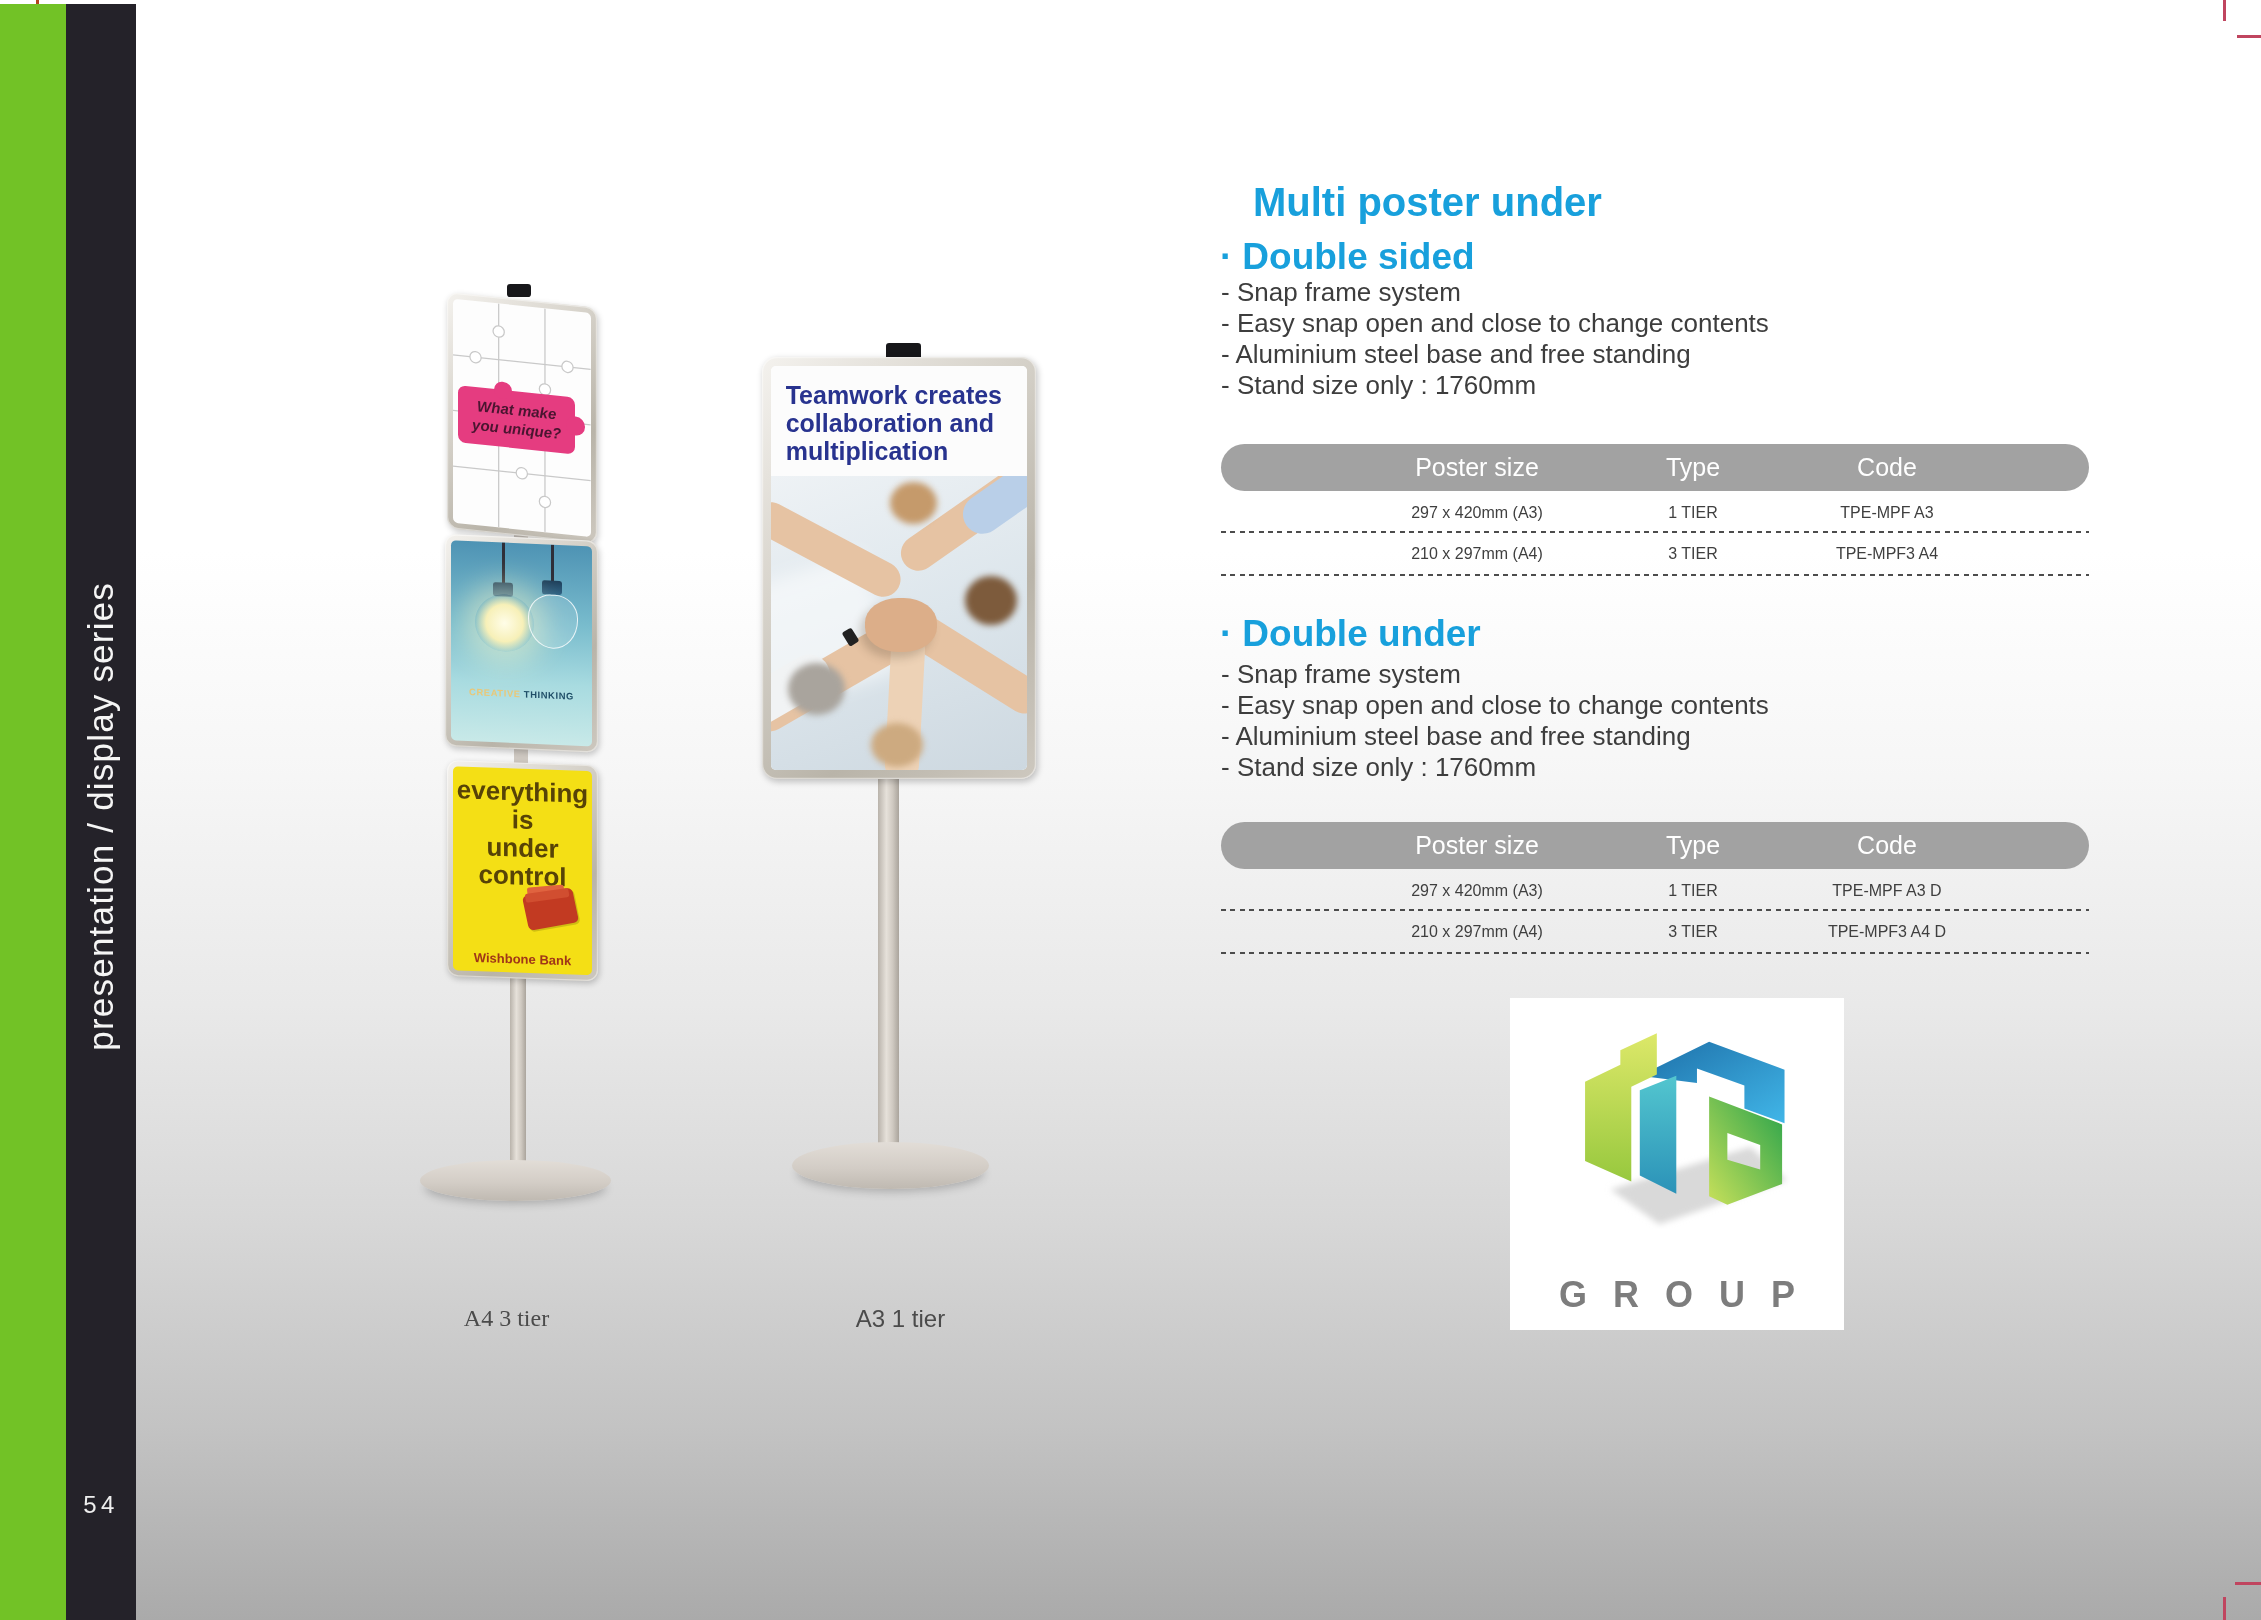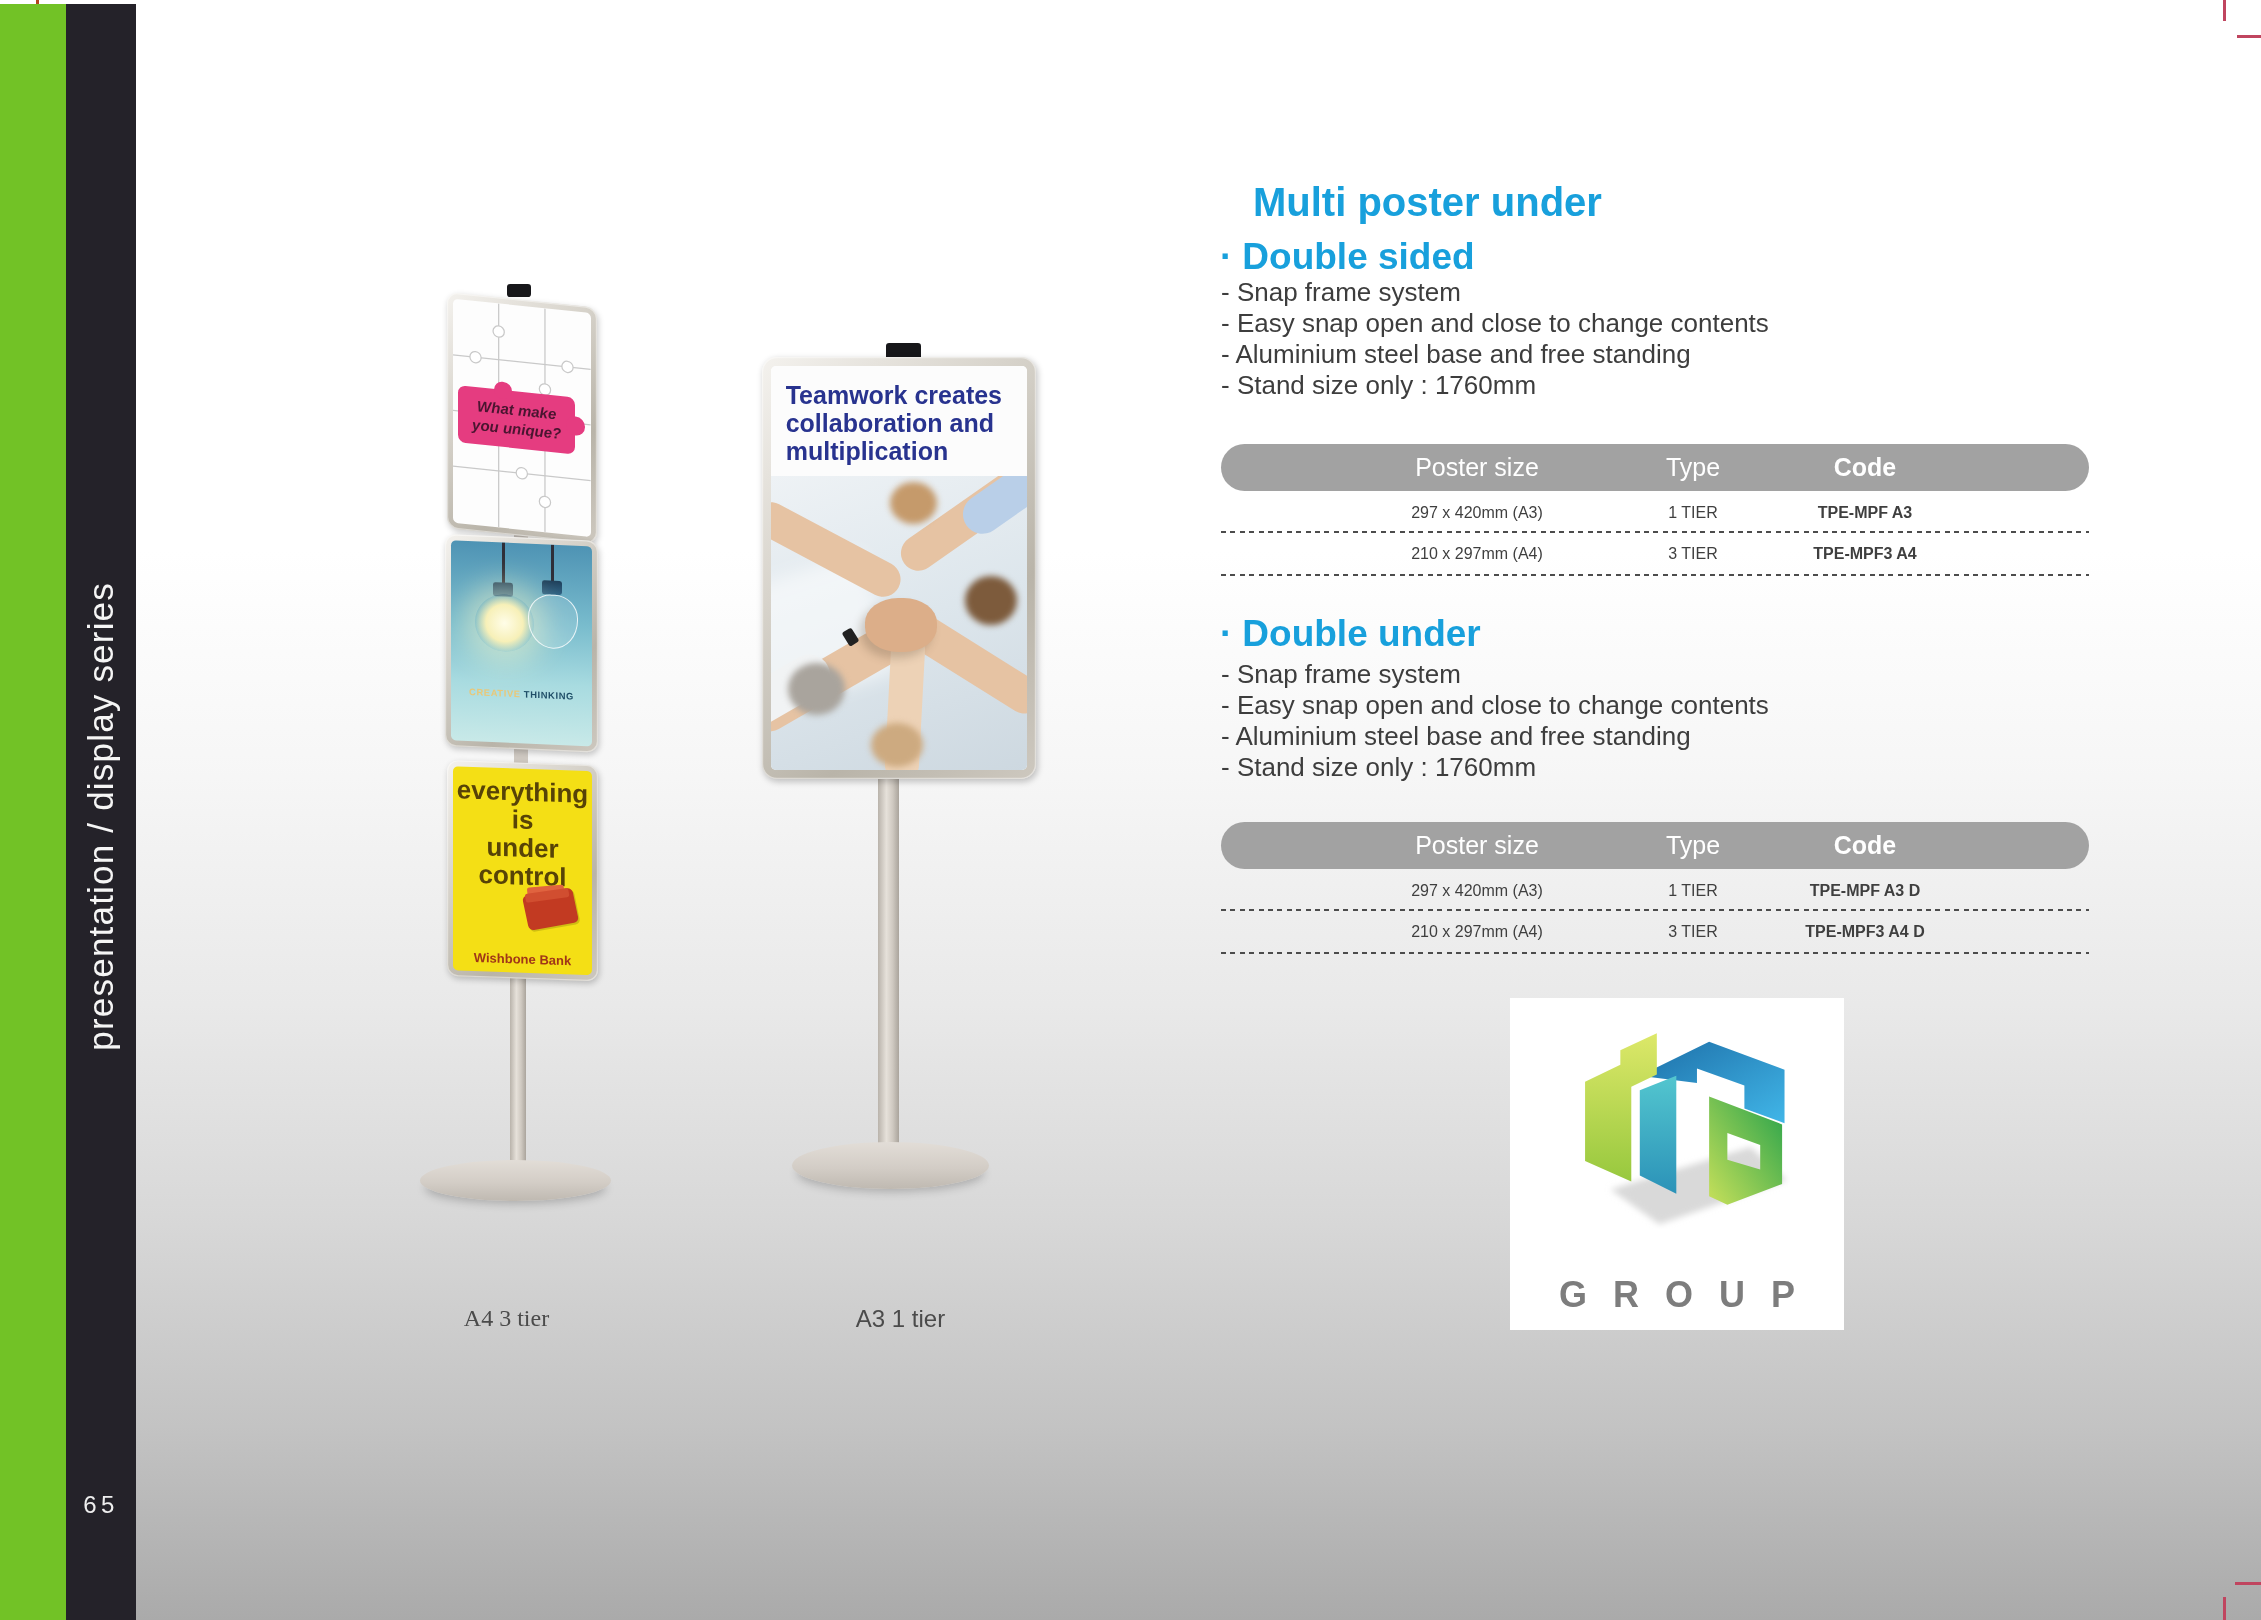--- a/index.html
+++ b/index.html
@@ -63,21 +63,21 @@
   .doc-title{position:absolute;left:1253px;top:180px;font-size:40px;font-weight:bold;color:#18a0dc;}
   .sec-heading{position:absolute;display:flex;align-items:center;font-size:37px;font-weight:bold;color:#18a0dc;}
   .sec-heading .dot{font-size:37px;margin-right:10px;}
   .features{position:absolute;left:1221px;font-size:26px;line-height:31px;color:#3d3d3d;}
   .prodtable{position:absolute;left:1221px;width:868px;height:134px;}
   .thead{position:relative;height:47px;background:#a2a2a2;border-radius:25px;}
   .thead span,.trow span{position:absolute;top:0;text-align:center;}
   .thead span{height:47px;line-height:47px;color:#ffffff;font-size:25px;}
   .trow{position:absolute;left:0;width:100%;height:40px;}
   .trow span{height:40px;line-height:40px;font-size:16px;color:#3f3f3f;}
-  .c1{left:125px;width:262px;} .c2{left:341px;width:262px;} .c3{left:513px;width:262px;font-weight:bold;}
+  .c1{left:125px;width:262px;} .c2{left:341px;width:262px;} .c3{left:535px;width:262px;}
   .r1{top:49px;} .r2{top:90px;}
   .dash{position:absolute;left:0;width:868px;height:1.9px;background:repeating-linear-gradient(90deg,#4c4c4c 0 5px,transparent 5px 9.4px);}
   .d1{top:87px;} .d2{top:130px;}
   
   .logo-box{position:absolute;left:1510px;top:998px;width:334px;height:332px;background:#ffffff;}
   .logo-cube{position:absolute;left:55px;top:6.2px;width:225px;height:225px;}
   .logo-name{position:absolute;left:0;top:232px;width:100%;text-align:center;font-size:57px;font-weight:bold;letter-spacing:5px;color:#161616;}
   .logo-subname{position:absolute;left:0;top:276px;width:100%;text-align:center;font-size:36px;font-weight:600;letter-spacing:26px;text-indent:26px;color:#7d7d7d;}
 </style>
 </head>
@@ -92,21 +92,21 @@
   <div class="crop pink" style="left:2223px;top:0;width:2.5px;height:21px;"></div>
   <div class="crop pink" style="left:2237px;top:35px;width:24px;height:2.5px;"></div>
   <div class="crop pink" style="left:2223px;top:1597px;width:2.5px;height:24px;"></div>
   <div class="crop pink" style="left:2235px;top:1582px;width:26px;height:2.5px;"></div>
 
   <div class="strip-green"></div>
   <div class="strip-dark"></div>
   <div class="sidebar-text-wrap">
     <span class="sidebar-text">presentation / display series</span>
   </div>
-  <div class="page-number">65</div>
+  <div class="page-number">54</div>
 
   <div>
     <div class="pole" style="left:510px;top:970px;width:16px;height:215px;"></div>
     <div class="base" style="left:420px;top:1160px;width:191px;height:41px;"></div>
     <div class="connector" style="left:514px;top:525px;width:13.7px;height:13.7px;"></div>
     <div class="connector" style="left:514px;top:744px;width:13.7px;height:21px;"></div>
     <div class="clip" style="left:507px;top:284px;width:24px;height:12.5px;"></div>
 
     <div class="frame" style="left:447px;top:292px;width:150px;height:236px;transform:skewY(6deg);transform-origin:left center;">
       <div class="poster puzzle">

